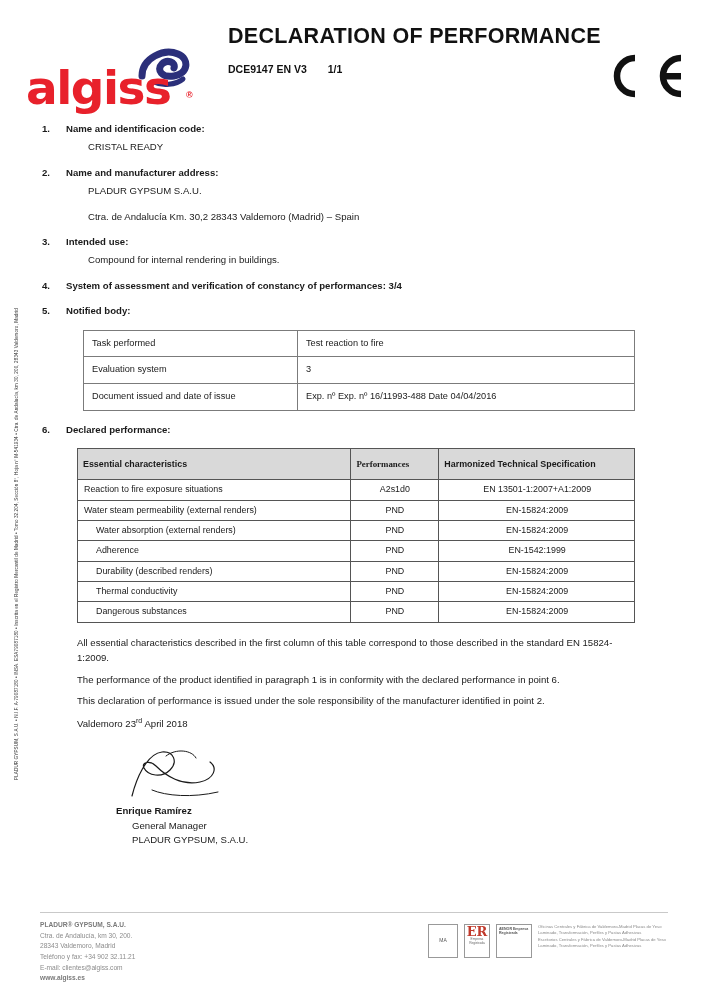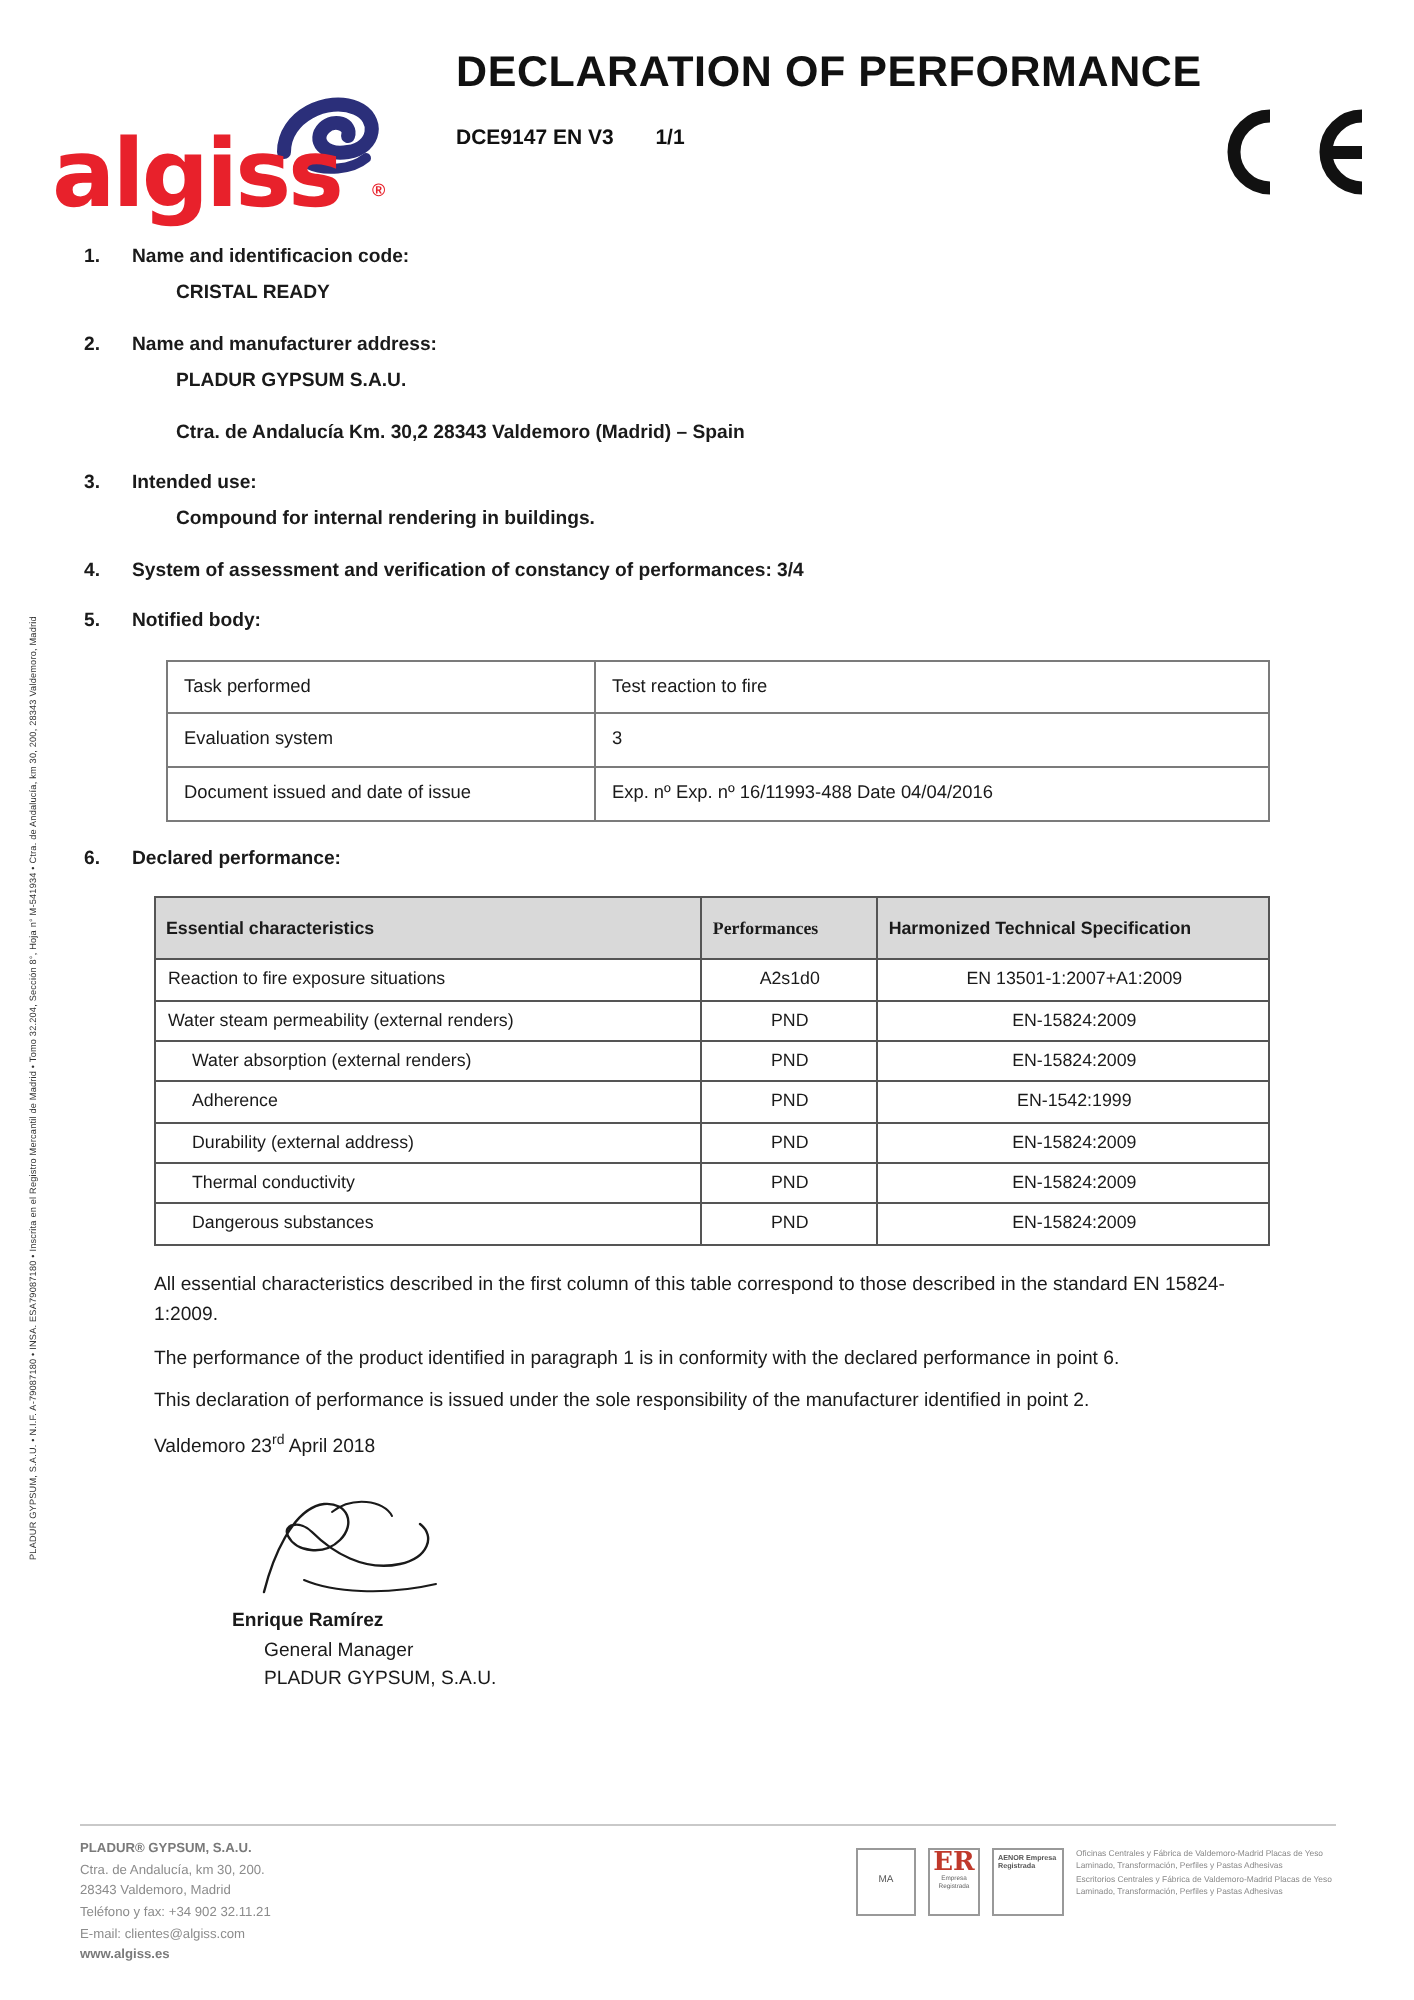--- a/index.html
+++ b/index.html
@@ -126,21 +126,21 @@
     flex: 0 0 26px;
     text-align: left;
     padding-left: 2px;
   }
   .clause-title { flex: 1; }
   .clause-body {
     margin-left: 48px;
     font-weight: normal;
     margin-top: 4px;
   }
-  .clause-body .line { margin-bottom: 2px; font-weight: bold; }
+  .clause-body .line { margin-bottom: 2px; }
   .gap-line { height: 9px; }
 
   
   table.nb {
     margin: 6px 0 0 43px;
     border-collapse: collapse;
     width: 552px;
     font-size: 9.2px;
   }
   table.nb td {
@@ -415,21 +415,21 @@
           <td class="ch ind">Water absorption (external renders)</td>
           <td class="pf">PND</td>
           <td class="hs">EN-15824:2009</td>
         </tr>
         <tr>
           <td class="ch ind">Adherence</td>
           <td class="pf">PND</td>
           <td class="hs">EN-1542:1999</td>
         </tr>
         <tr>
-          <td class="ch ind">Durability (external address)</td>
+          <td class="ch ind">Durability (described renders)</td>
           <td class="pf">PND</td>
           <td class="hs">EN-15824:2009</td>
         </tr>
         <tr>
           <td class="ch ind">Thermal conductivity</td>
           <td class="pf">PND</td>
           <td class="hs">EN-15824:2009</td>
         </tr>
         <tr>
           <td class="ch ind">Dangerous substances</td>

